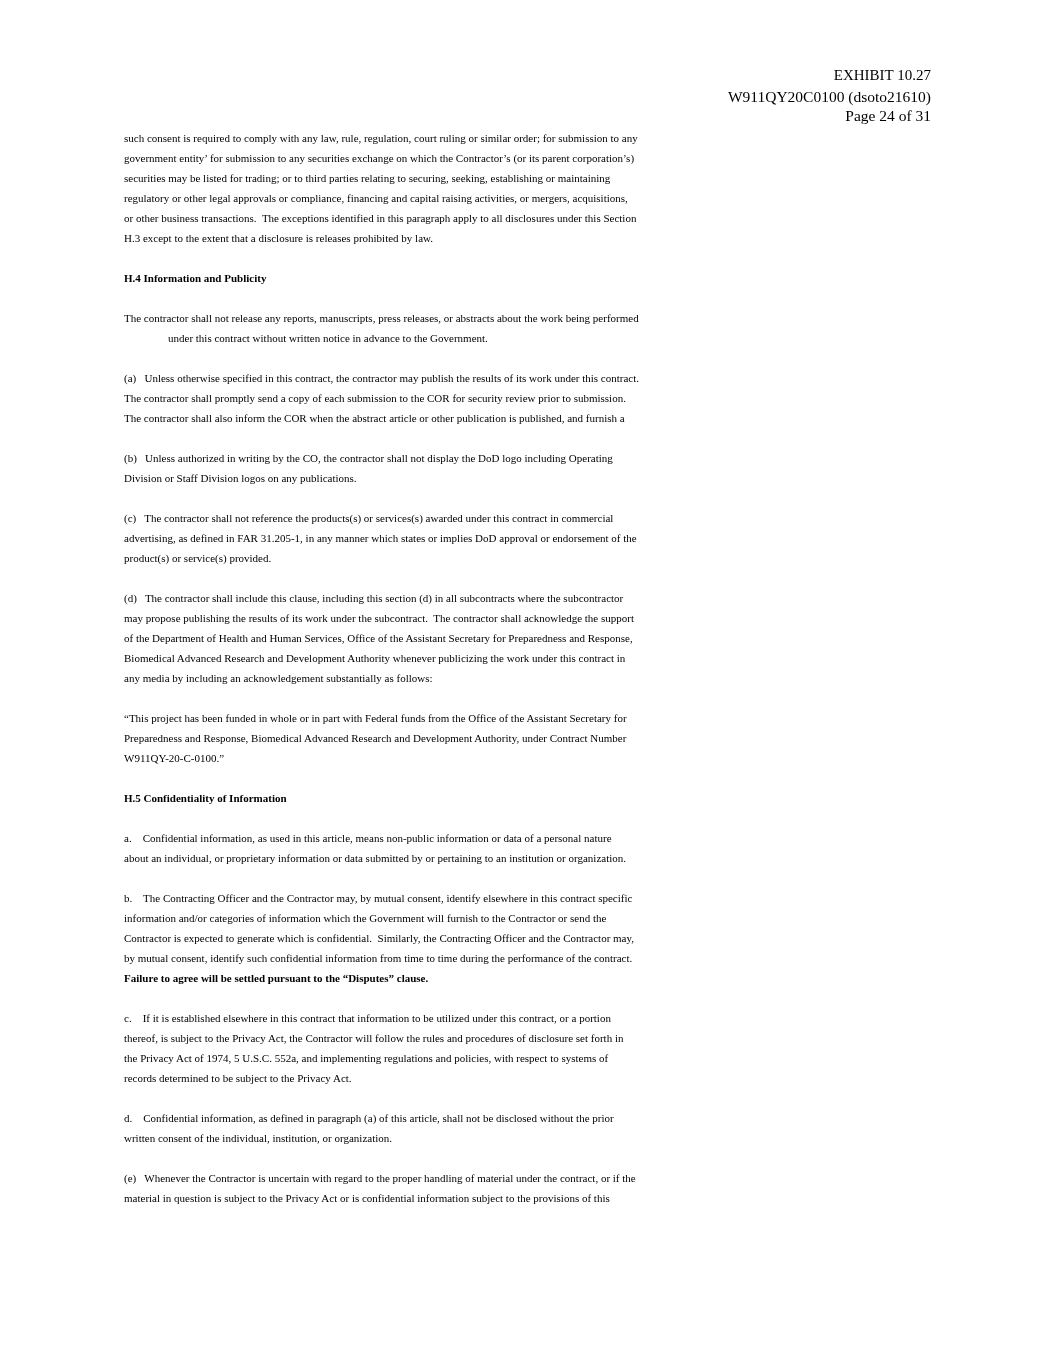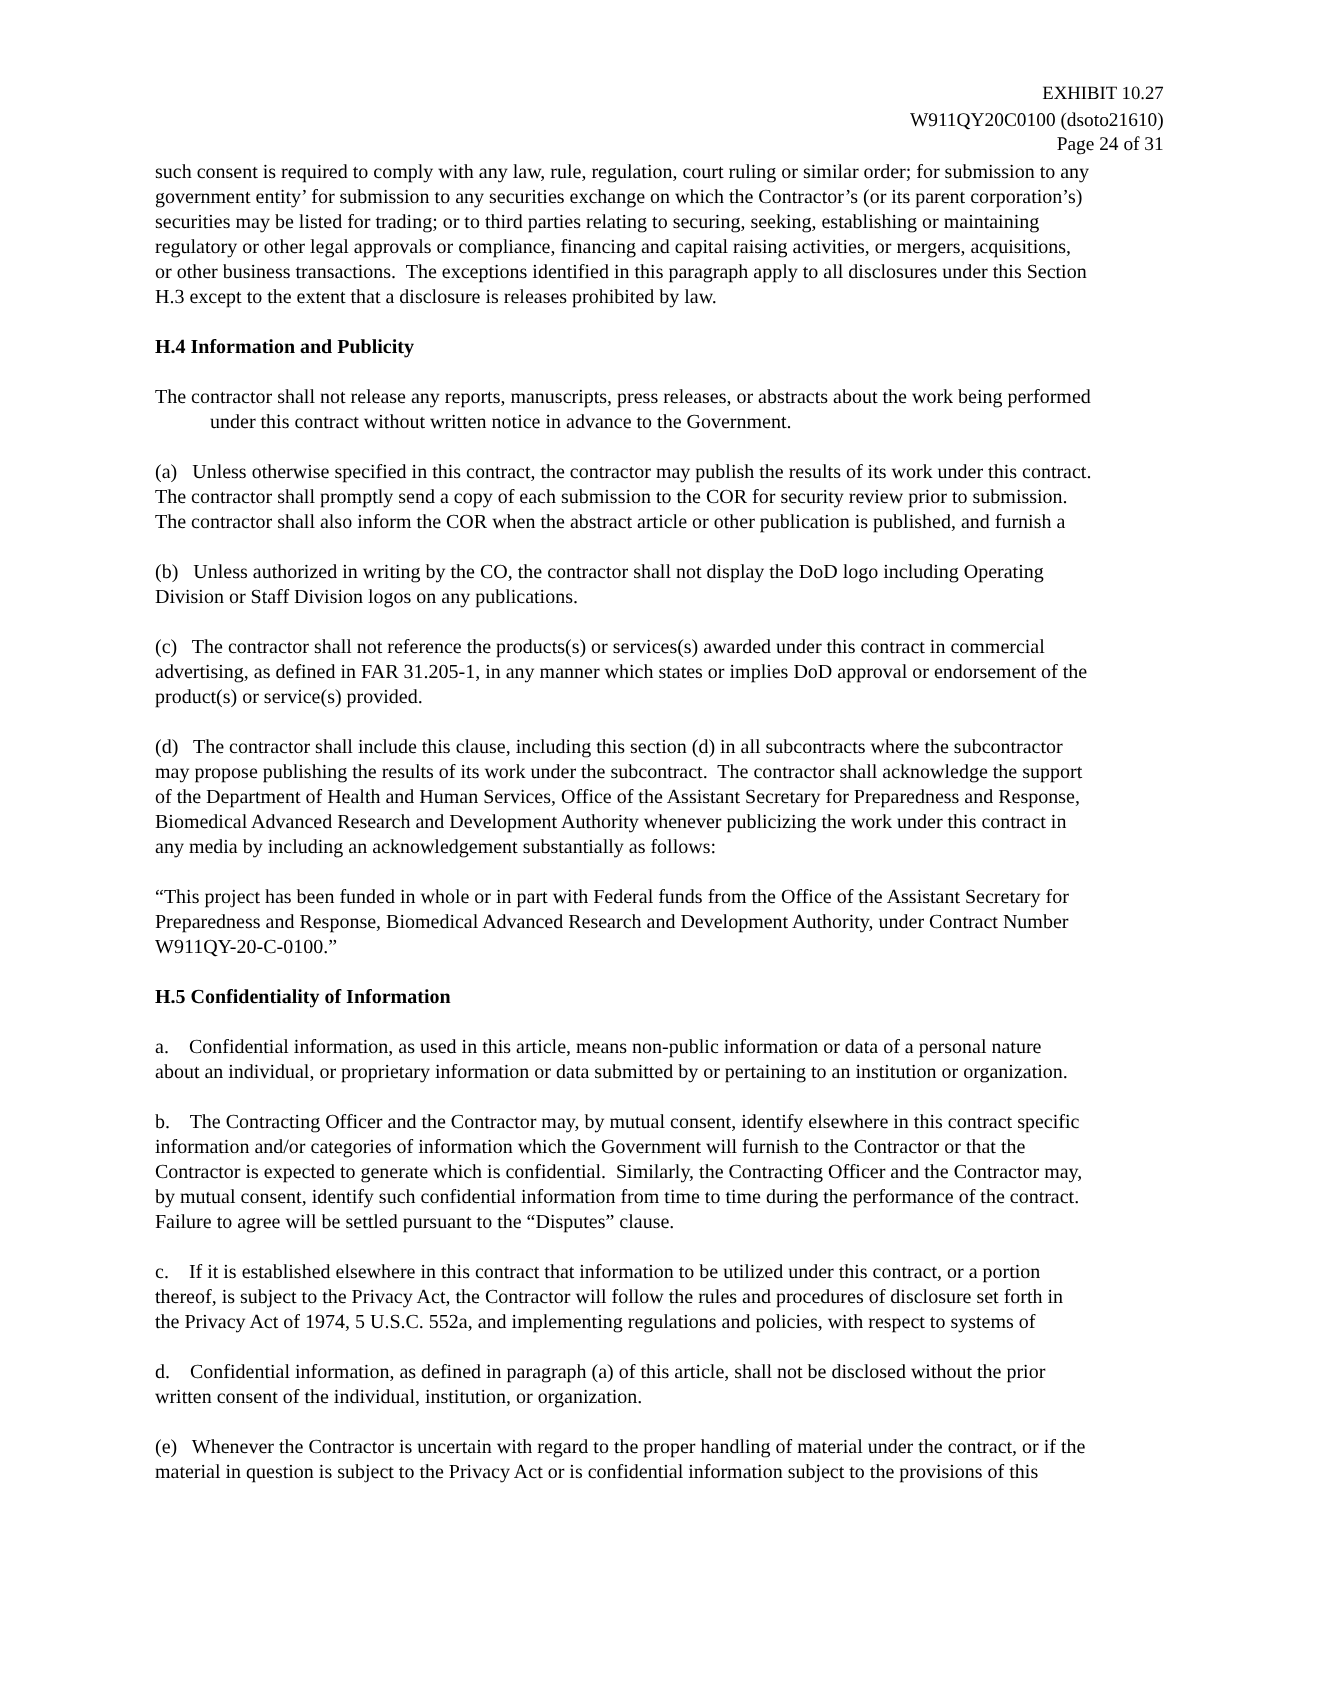--- a/index.html
+++ b/index.html
@@ -10,21 +10,21 @@
     }
     .header {
       position: absolute; right: 124px; top: 63px; text-align: right;
     }
     .exhibit {
       font-weight: normal; font-size: 15px; line-height: 24px;
     }
     .hline { font-size: 15.5px; line-height: 19px; }
     .content {
       position: absolute; left: 124px; top: 128px; width: 810px;
-      font-size: 16px; line-height: 20px;
+      font-size: 11px; line-height: 20px;
     }
     .para { margin: 0 0 20px 0; }
     .line { display: block; white-space: nowrap; }
     .heading { font-weight: bold; margin: 0 0 20px 0; }
   </style>
 </head>
 <body>
 
 <div class="header">
   <div class="exhibit">EXHIBIT 10.27</div>
@@ -72,29 +72,30 @@
       <span class="line" style="white-space: pre;">Preparedness and Response, Biomedical Advanced Research and Development Authority, under Contract Number</span>
       <span class="line" style="white-space: pre;">W911QY-20-C-0100.”</span>
     </div>
     <div class="heading">H.5 Confidentiality of Information</div>
     <div class="para">
       <span class="line" style="white-space: pre;">a.    Confidential information, as used in this article, means non-public information or data of a personal nature</span>
       <span class="line" style="white-space: pre;">about an individual, or proprietary information or data submitted by or pertaining to an institution or organization.</span>
     </div>
     <div class="para">
       <span class="line" style="white-space: pre;">b.    The Contracting Officer and the Contractor may, by mutual consent, identify elsewhere in this contract specific</span>
-      <span class="line" style="white-space: pre;">information and/or categories of information which the Government will furnish to the Contractor or that the</span>
+      <span class="line" style="white-space: pre;">information and/or categories of information which the Government will furnish to the Contractor or send the</span>
       <span class="line" style="white-space: pre;">Contractor is expected to generate which is confidential.  Similarly, the Contracting Officer and the Contractor may,</span>
       <span class="line" style="white-space: pre;">by mutual consent, identify such confidential information from time to time during the performance of the contract.</span>
-      <span class="line" style="white-space: pre;">Failure to agree will be settled pursuant to the “Disputes” clause.</span>
+      <span class="line" style="white-space: pre; font-weight: bold;">Failure to agree will be settled pursuant to the “Disputes” clause.</span>
     </div>
     <div class="para">
       <span class="line" style="white-space: pre;">c.    If it is established elsewhere in this contract that information to be utilized under this contract, or a portion</span>
       <span class="line" style="white-space: pre;">thereof, is subject to the Privacy Act, the Contractor will follow the rules and procedures of disclosure set forth in</span>
       <span class="line" style="white-space: pre;">the Privacy Act of 1974, 5 U.S.C. 552a, and implementing regulations and policies, with respect to systems of</span>
+      <span class="line" style="white-space: pre;">records determined to be subject to the Privacy Act.</span>
     </div>
     <div class="para">
       <span class="line" style="white-space: pre;">d.    Confidential information, as defined in paragraph (a) of this article, shall not be disclosed without the prior</span>
       <span class="line" style="white-space: pre;">written consent of the individual, institution, or organization.</span>
     </div>
     <div class="para">
       <span class="line" style="white-space: pre;">(e)   Whenever the Contractor is uncertain with regard to the proper handling of material under the contract, or if the</span>
       <span class="line" style="white-space: pre;">material in question is subject to the Privacy Act or is confidential information subject to the provisions of this</span>
     </div>
   </div>

